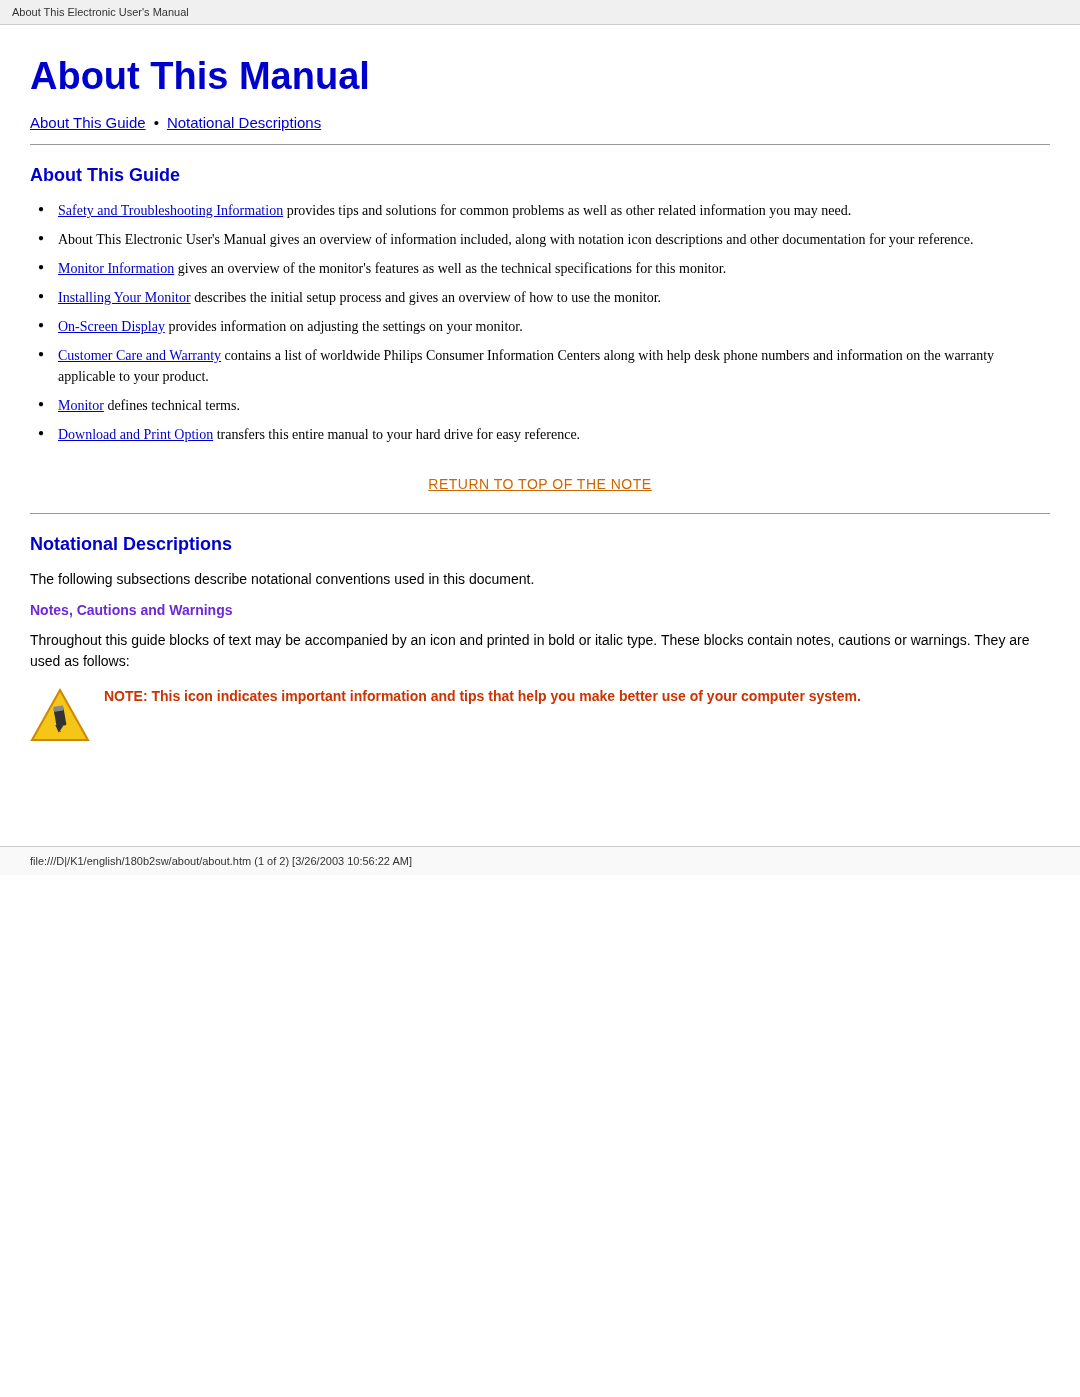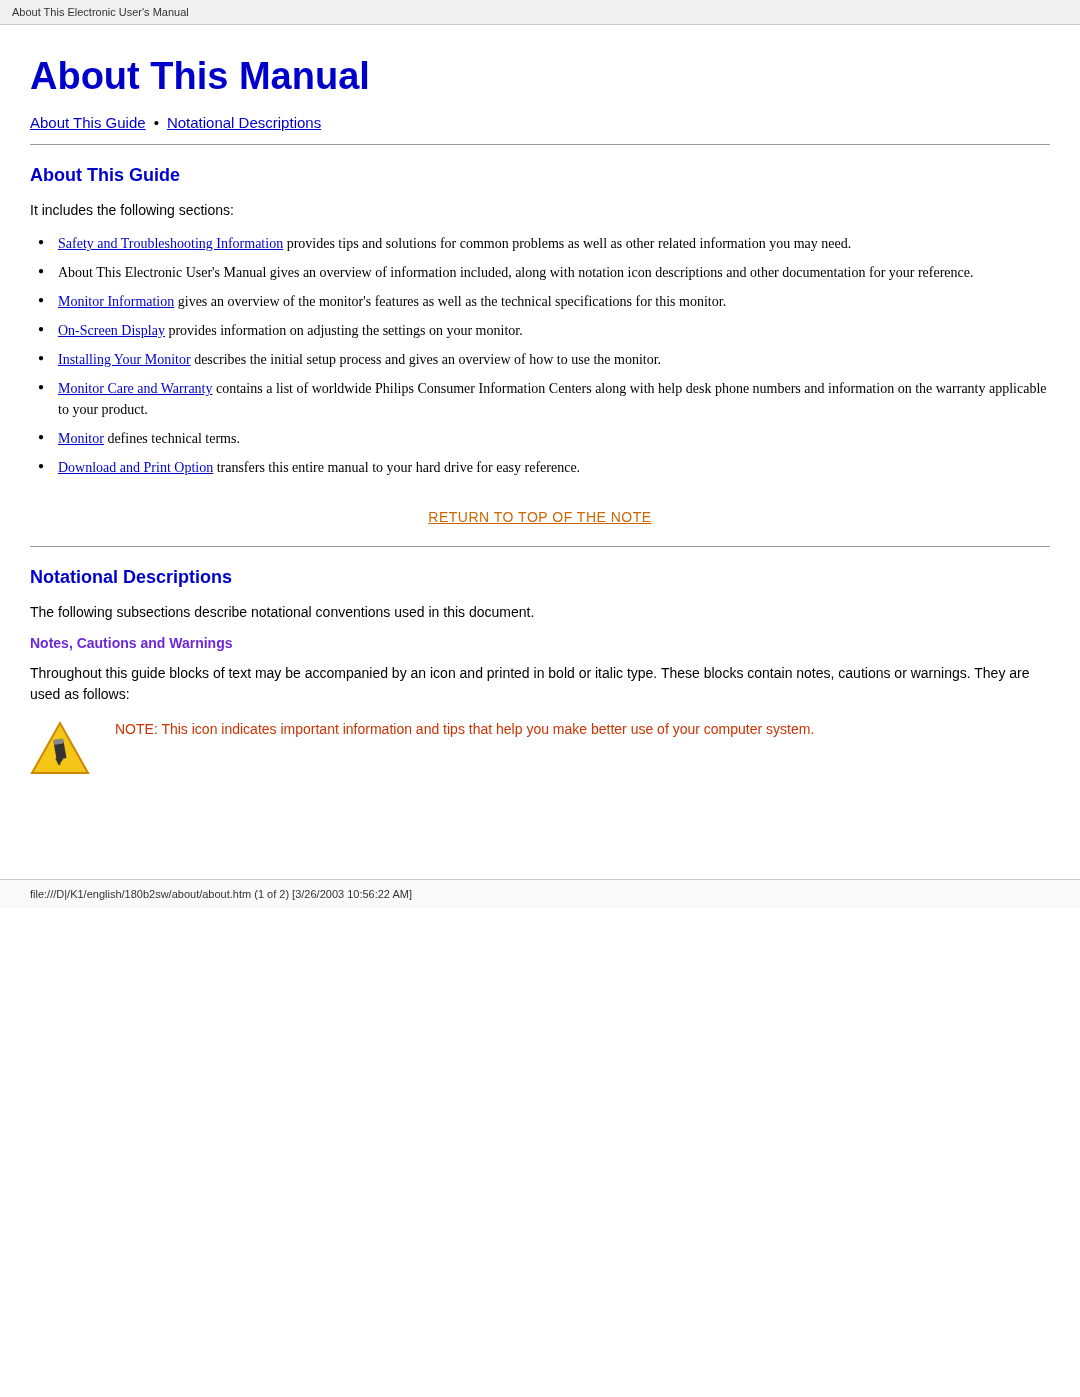--- a/index.html
+++ b/index.html
@@ -147,24 +147,23 @@
 
     .note-icon {
       width: 60px;
       height: 60px;
       flex-shrink: 0;
     }
 
     .note-text {
       font-family: Arial, sans-serif;
       font-size: 14px;
-      font-weight: normal;
+      font-weight: bold;
       color: #cc3300;
       line-height: 1.5;
-      margin-left: 11px;
     }
 
     .footer-bar {
       font-family: Arial, sans-serif;
       font-size: 11px;
       color: #333;
       padding: 8px 30px;
       border-top: 1px solid #ccc;
       margin-top: 40px;
       background: #f9f9f9;
@@ -186,40 +185,39 @@
     <span class="nav-separator">•</span>
     <a class="nav-link">Notational Descriptions</a>
   </div>
 
   <hr>
 
   <div class="section-block">
     <h2 class="section-title">About This Guide</h2>
 
 
-    <p class="body-text">It includes the following sections:</p>
 
     <ul class="bullet-list">
       <li>
         <a class="inline-link">Safety and Troubleshooting Information</a><span> provides tips and solutions for common problems as well as other related information you may need.</span>
       </li>
       <li>
         <span>About This Electronic User's Manual gives an overview of information included, along with notation icon descriptions and other documentation for your reference.</span>
       </li>
       <li>
         <a class="inline-link">Monitor Information</a><span> gives an overview of the monitor's features as well as the technical specifications for this monitor.</span>
       </li>
       <li>
+        <a class="inline-link">Installing Your Monitor</a><span> describes the initial setup process and gives an overview of how to use the monitor.</span>
+      </li>
+      <li>
         <a class="inline-link">On-Screen Display</a><span> provides information on adjusting the settings on your monitor.</span>
       </li>
       <li>
-        <a class="inline-link">Installing Your Monitor</a><span> describes the initial setup process and gives an overview of how to use the monitor.</span>
-      </li>
-      <li>
-        <a class="inline-link">Monitor Care and Warranty</a><span> contains a list of worldwide Philips Consumer Information Centers along with help desk phone numbers and information on the warranty applicable to your product.</span>
+        <a class="inline-link">Customer Care and Warranty</a><span> contains a list of worldwide Philips Consumer Information Centers along with help desk phone numbers and information on the warranty applicable to your product.</span>
       </li>
       <li>
         <a class="inline-link">Monitor</a><span> defines technical terms.</span>
       </li>
       <li>
         <a class="inline-link">Download and Print Option</a><span> transfers this entire manual to your hard drive for easy reference.</span>
       </li>
     </ul>
 
     <div class="return-link-container">

